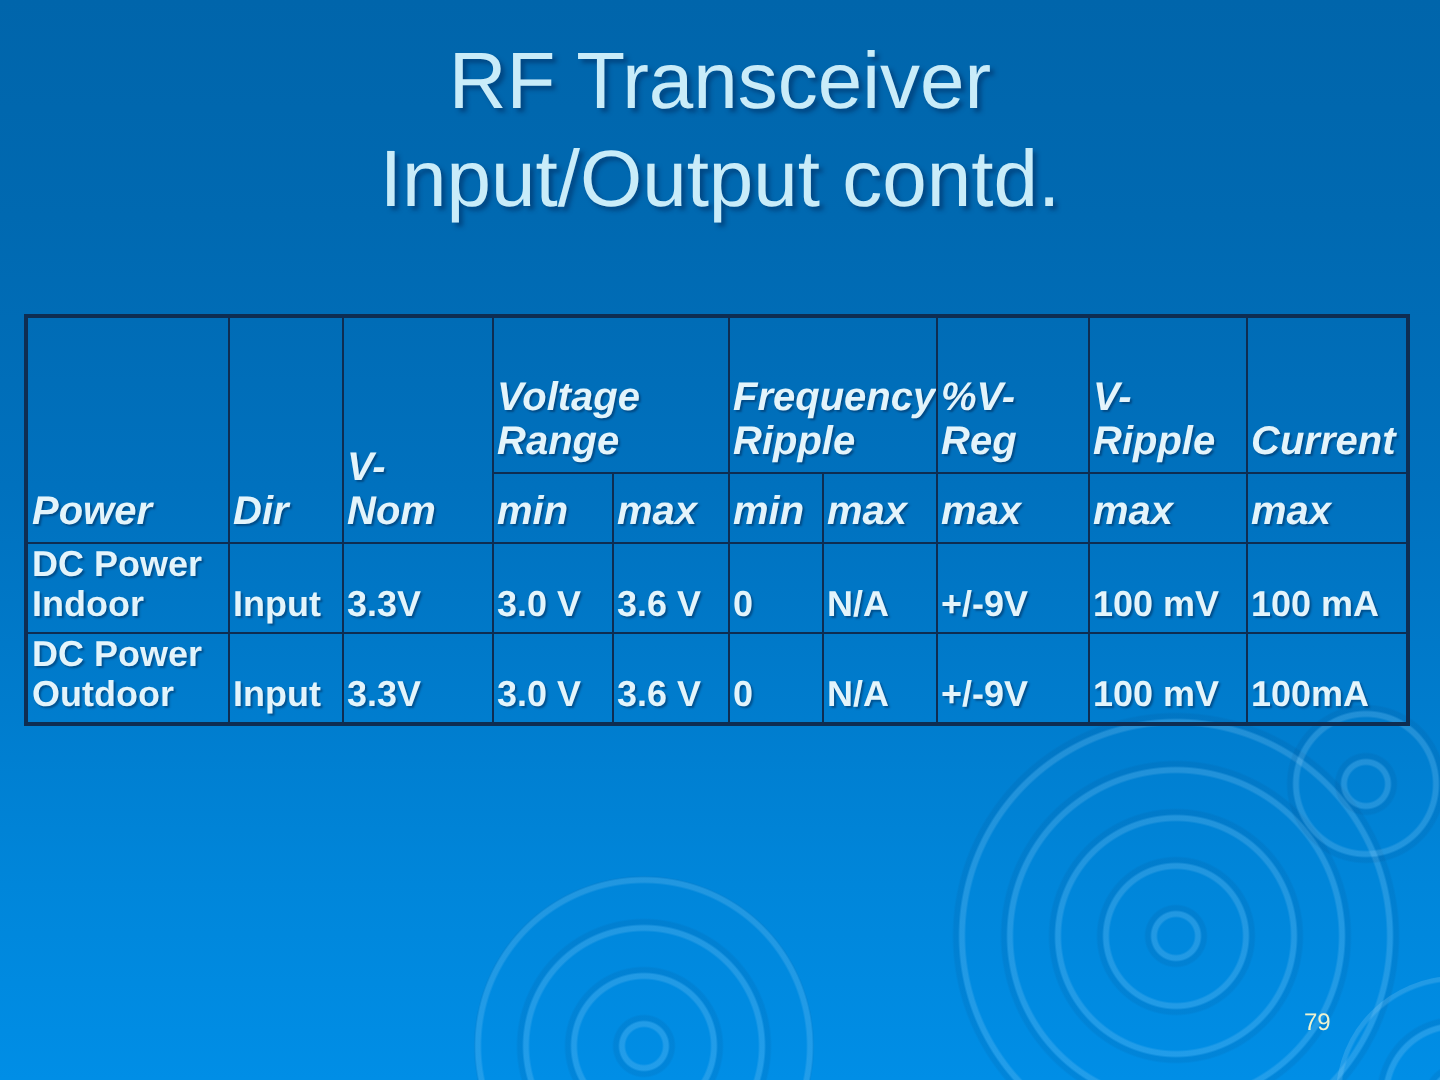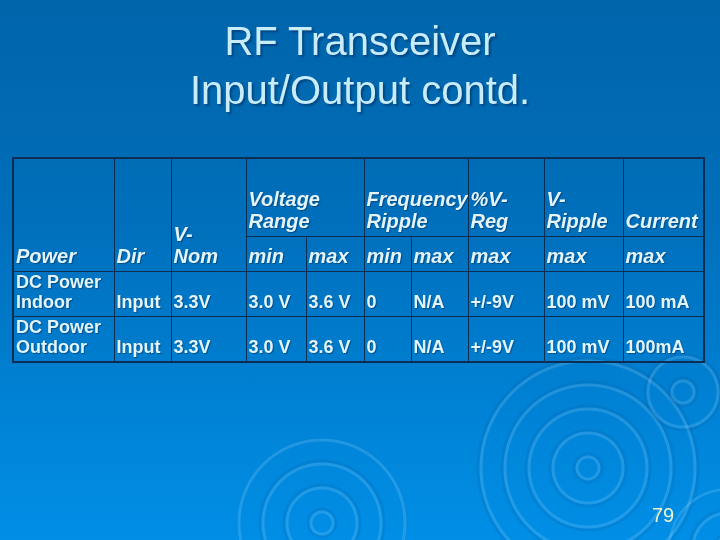--- a/index.html
+++ b/index.html
@@ -72,21 +72,21 @@
   table.spec td { font-style: normal; font-size: 18px; line-height: 20px; }
   tr.r-head { height: 78px; }
   tr.r-sub  { height: 35px; }
   tr.r-data { height: 42px; }
 
   .page-number {
     position: absolute;
     top: 504px;
     left: 652px;
     width: 40px;
-    font-size: 20px;
+    font-size: 12px;
     color: var(--page-number-text, #eef3cf);
   }
 </style>
 </head>
 <body>
 
 <div class="slide">
 
   <div class="ripple ripple-big"></div>
   <div class="ripple ripple-medium"></div>

